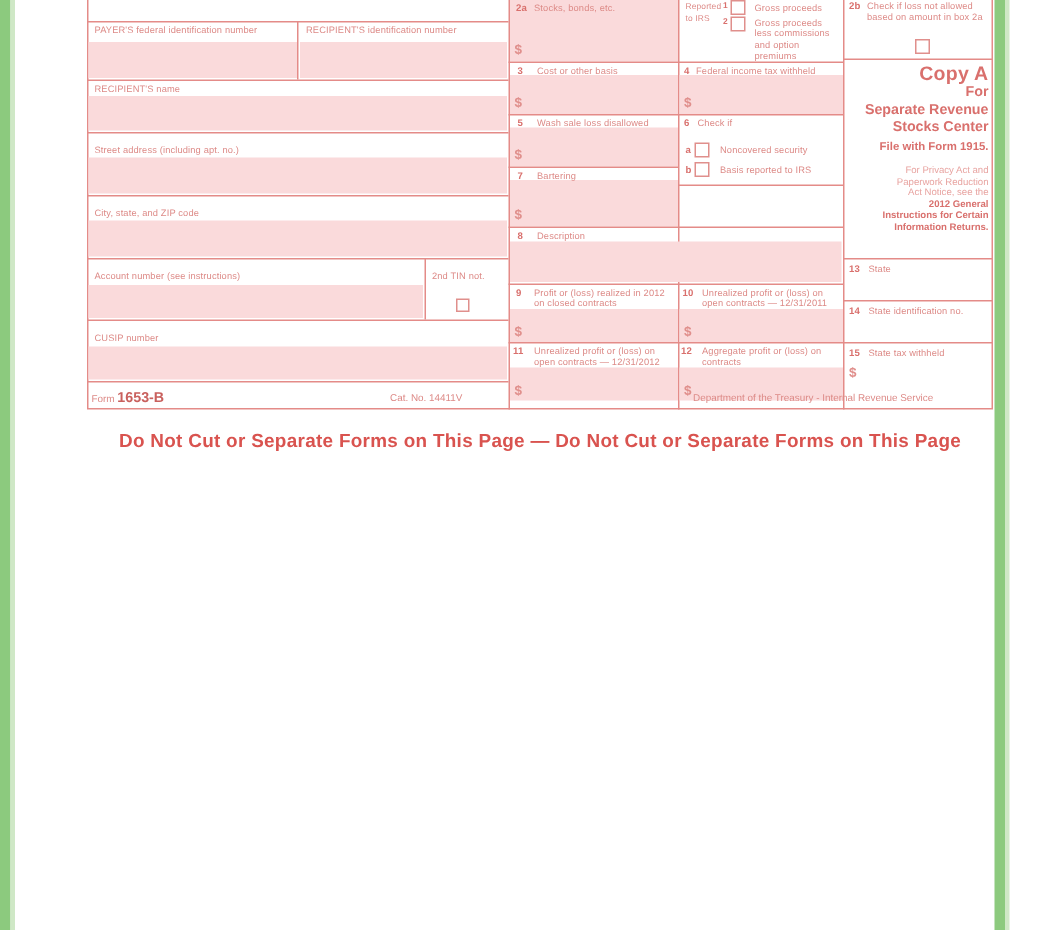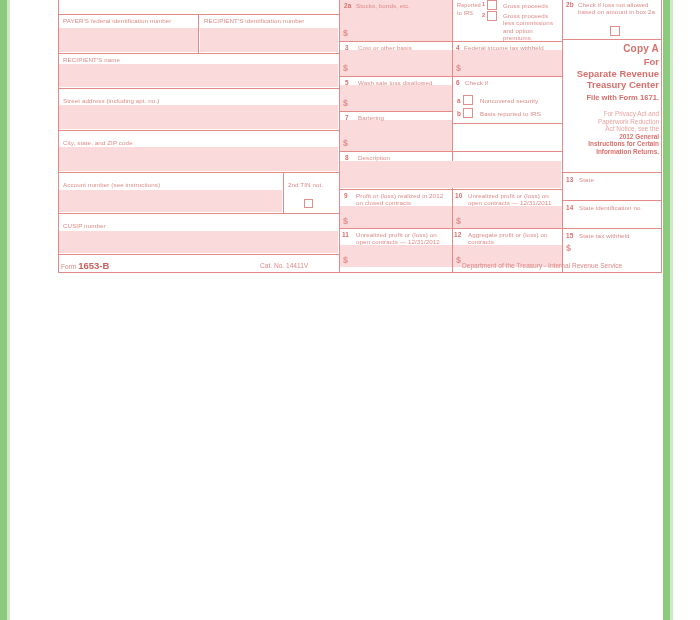--- a/index.html
+++ b/index.html
@@ -70,21 +70,21 @@
     position:absolute;
     border:1px solid #e08f8c;
     background:#ffffff;
   }
   .copya {
     position:absolute;
     text-align:right;
     color:#d9706d;
     font-weight:bold;
   }
-  .copya .big { font-size: 10px; line-height: 15px; letter-spacing:.2px;}
+  .copya .big { font-size: 13px; line-height: 15px; letter-spacing:.2px;}
   .copya .mid { font-size: 9.5px; line-height: 11.5px; }
   .copya .sm  { font-size: 7.6px; line-height: 9.4px; }
   .privacy {
     position:absolute;
     text-align:right;
     font-size:6.4px;
     line-height:7.6px;
     color:#e8a4a1;
   }
   .privacy b { color:#d9706d; }
@@ -233,22 +233,22 @@
 
     <div class="cap num" style="left:508px; top:15px;">2b</div>
     <div class="cap wrap" style="left:520px; top:15px; width:80px;">Check if loss not allowed based on amount in box 2a</div>
     <div class="chk" style="left:552px; top:40px; width:10px; height:10px;"></div>
     <div class="hline" style="left:504px; top:53px; width:100px;"></div>
 
     <div class="copya" style="left:504px; top:55px; width:97px;">
       <div class="big">Copy A</div>
       <div class="mid">For</div>
       <div class="mid">Separate Revenue</div>
-      <div class="mid">Treasury Center</div>
-      <div class="sm" style="margin-top:2px;">File with Form 1671.</div>
+      <div class="mid">Stocks Center</div>
+      <div class="sm" style="margin-top:2px;">File with Form 1915.</div>
     </div>
 
     <div class="privacy" style="left:504px; top:124px; width:97px;">
       <div>For Privacy Act and</div>
       <div>Paperwork Reduction</div>
       <div>Act Notice, see the</div>
       <div><b>2012 General</b></div>
       <div><b>Instructions for Certain</b></div>
       <div><b>Information Returns.</b></div>
     </div>
@@ -268,14 +268,15 @@
 
     <div class="formno" style="left:3px; top:274px;">
       <span>Form</span>
       <b>1653-B</b>
     </div>
     <div class="footrow" style="left:202px; top:276px;">Cat. No. 14411V</div>
     <div class="footrow" style="left:404px; top:276px;">Department of the Treasury - Internal Revenue Service</div>
 
   </div>
 
+  <div id="donotcut">Do Not Cut or Separate Forms on This Page — Do Not Cut or Separate Forms on This Page</div>
 
 </div>
 
 </body></html>

